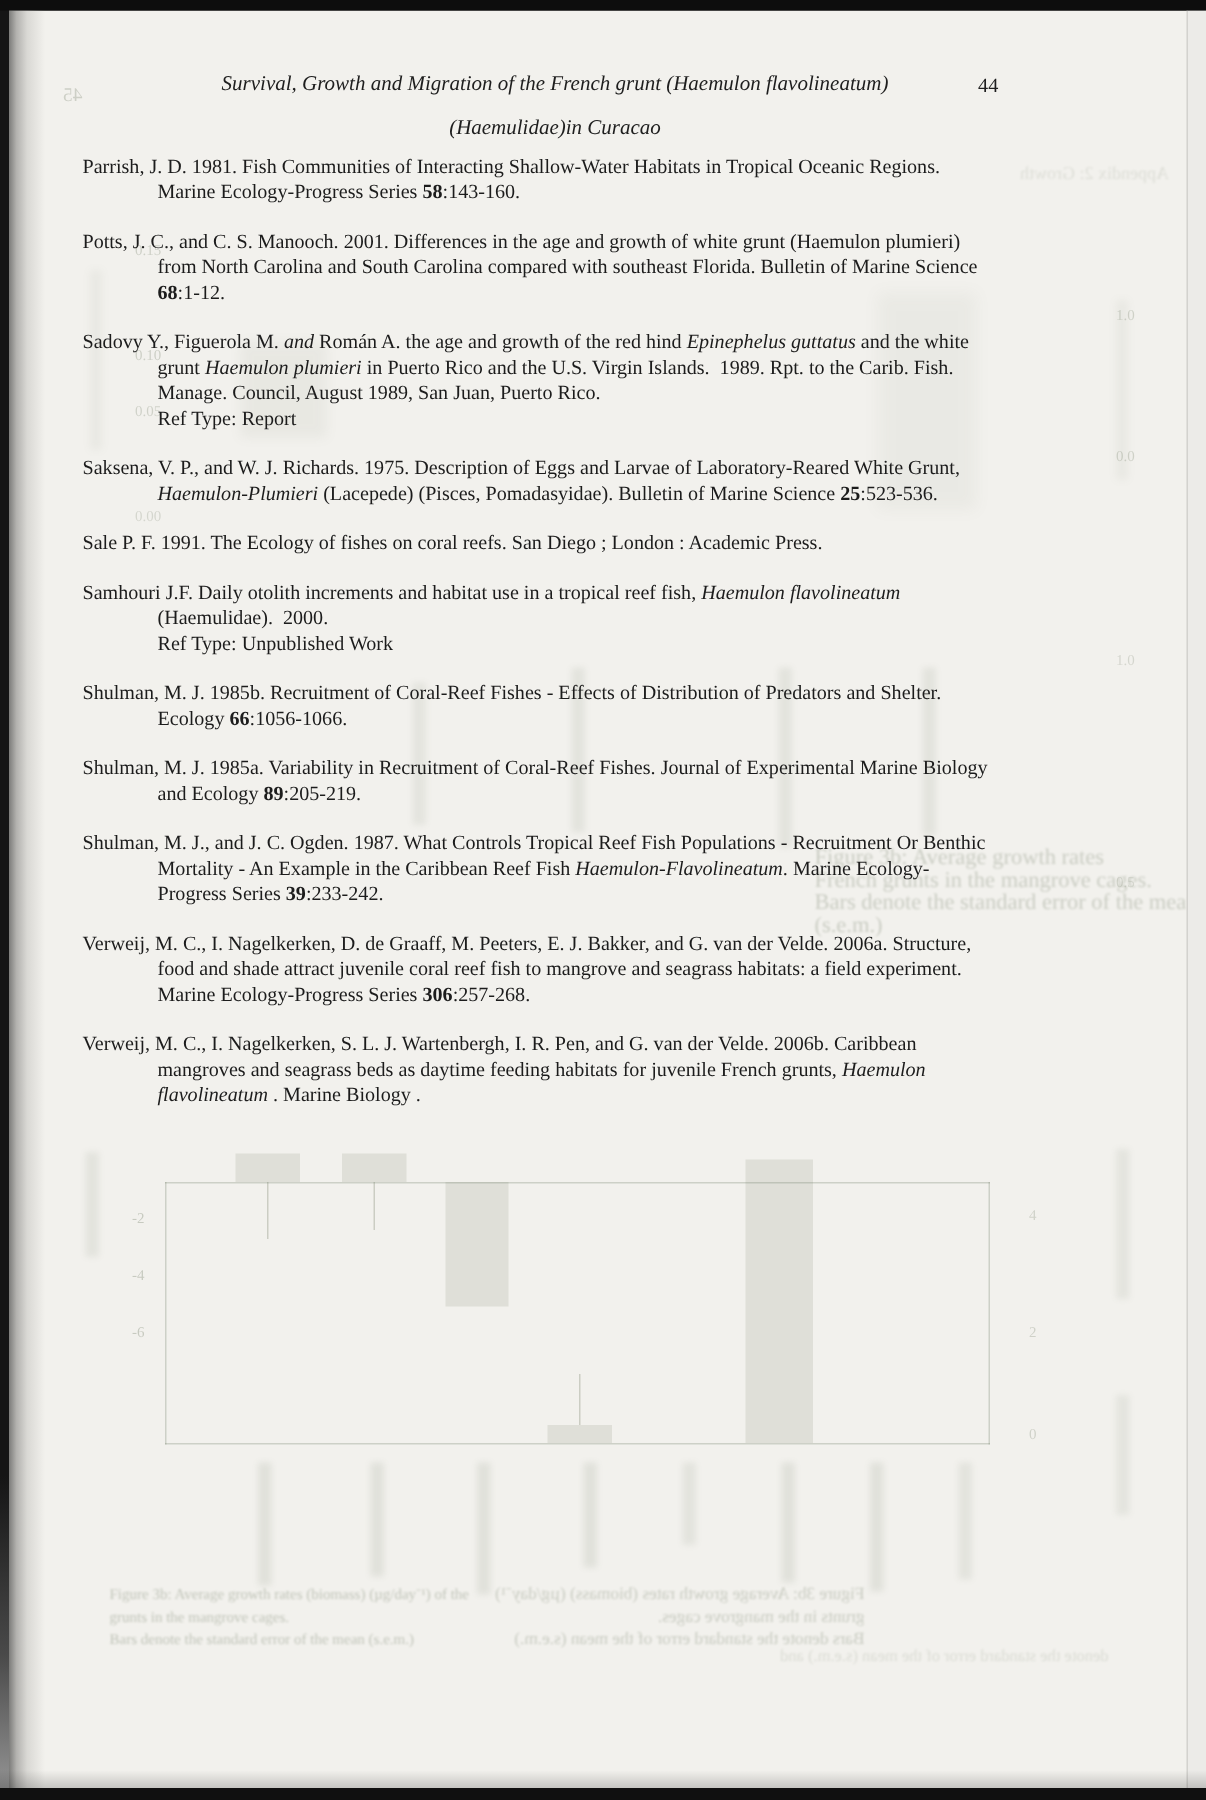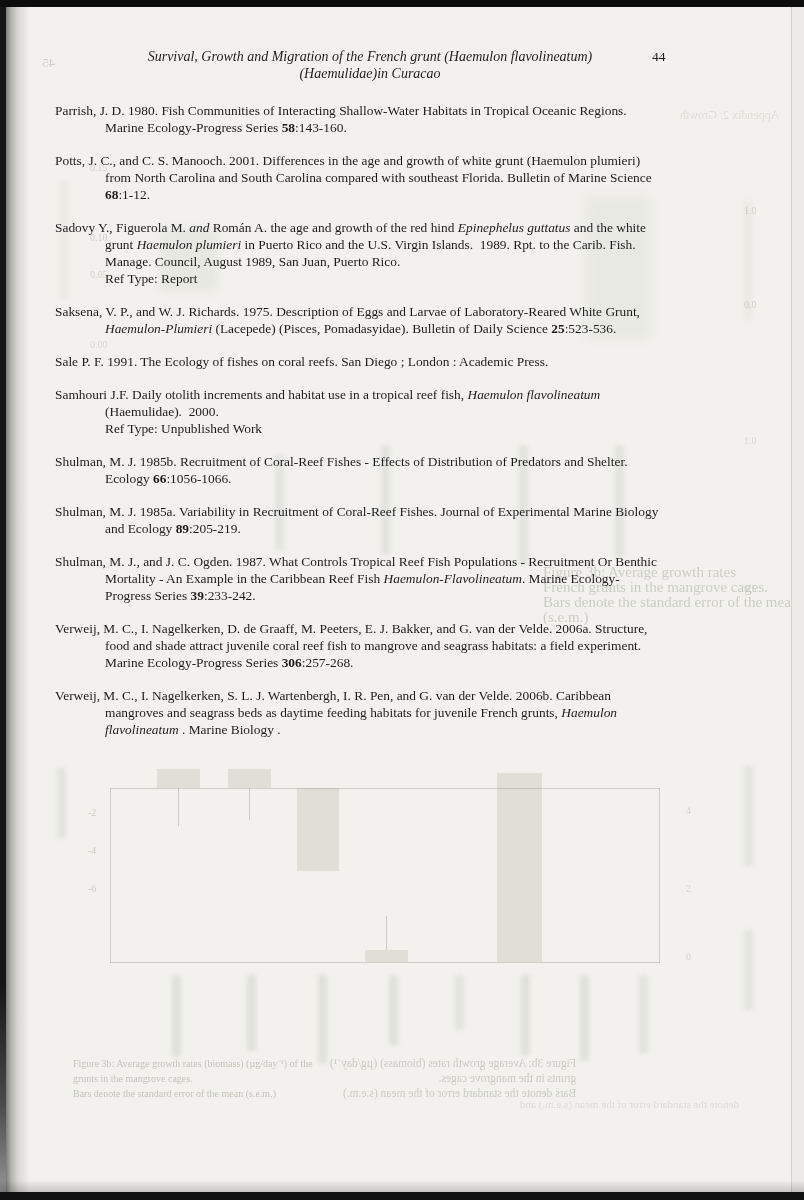--- a/index.html
+++ b/index.html
@@ -40,21 +40,21 @@
   .g-cap{position:absolute;color:#6f7a63;filter:blur(0.6px);line-height:15px;}
   .g-cap.mirror{transform:scaleX(-1);}
   .g-rect{position:absolute;background:#6f7a63;}
 
   
   .content{position:absolute;left:0;top:0;width:680px;height:1200px;color:#222;}
   .header{
     position:absolute;left:55px;top:48px;width:630px;text-align:center;
     font-style:italic;font-size:14px;line-height:17px;color:#1e1e1e;
   }
-  .header .h2{}
+  .header .h2{margin-top:12px;}
   .pagenum{position:absolute;left:652px;top:49px;font-size:13.5px;color:#1e1e1e;}
   .refs{position:absolute;left:55px;top:102px;width:690px;font-size:13.4px;line-height:17px;color:#1c1c1c;}
   .ref{margin:0 0 16px 50px;text-indent:-50px;white-space:nowrap;}
   .ref .b{font-weight:bold;}
   .ref .i{font-style:italic;}
 </style>
 </head>
 <body>
 
 <div class="scan"></div>
@@ -129,24 +129,24 @@
     <div class="g-rect" style="left: 744px; top: 200px; width: 8px; height: 120px; opacity: 0.07; filter: blur(3px);"></div>
   </div>
 
 <div class="content">
   <div class="header">
     <div class="h1">Survival, Growth and Migration of the French grunt (Haemulon flavolineatum)</div>
     <div class="h2">(Haemulidae)in Curacao</div>
   </div>
   <div class="pagenum">44</div>
   <div class="refs" id="refs">
-      <p class="ref"><span>Parrish, J. D. 1980. Fish Communities of Interacting Shallow-Water Habitats in Tropical Oceanic Regions.</span><br><span>Marine Ecology-Progress Series </span><span class="b">58</span><span>:143-160.</span></p>
+      <p class="ref"><span>Parrish, J. D. 1981. Fish Communities of Interacting Shallow-Water Habitats in Tropical Oceanic Regions.</span><br><span>Marine Ecology-Progress Series </span><span class="b">58</span><span>:143-160.</span></p>
       <p class="ref"><span>Potts, J. C., and C. S. Manooch. 2001. Differences in the age and growth of white grunt (Haemulon plumieri)</span><br><span>from North Carolina and South Carolina compared with southeast Florida. Bulletin of Marine Science</span><br><span class="b">68</span><span>:1-12.</span></p>
       <p class="ref"><span>Sadovy Y., Figuerola M. </span><span class="i">and</span><span> Román A. the age and growth of the red hind </span><span class="i">Epinephelus guttatus</span><span> and the white</span><br><span>grunt </span><span class="i">Haemulon plumieri</span><span> in Puerto Rico and the U.S. Virgin Islands.&nbsp; 1989. Rpt. to the Carib. Fish.</span><br><span>Manage. Council, August 1989, San Juan, Puerto Rico.</span><br><span>Ref Type: Report</span></p>
-      <p class="ref"><span>Saksena, V. P., and W. J. Richards. 1975. Description of Eggs and Larvae of Laboratory-Reared White Grunt,</span><br><span class="i">Haemulon-Plumieri</span><span> (Lacepede) (Pisces, Pomadasyidae). Bulletin of Daily Science </span><span class="b">25</span><span>:523-536.</span></p>
+      <p class="ref"><span>Saksena, V. P., and W. J. Richards. 1975. Description of Eggs and Larvae of Laboratory-Reared White Grunt,</span><br><span class="i">Haemulon-Plumieri</span><span> (Lacepede) (Pisces, Pomadasyidae). Bulletin of Marine Science </span><span class="b">25</span><span>:523-536.</span></p>
       <p class="ref"><span>Sale P. F. 1991. The Ecology of fishes on coral reefs. San Diego ; London : Academic Press.</span></p>
       <p class="ref"><span>Samhouri J.F. Daily otolith increments and habitat use in a tropical reef fish, </span><span class="i">Haemulon flavolineatum</span><br><span>(Haemulidae).&nbsp; 2000.</span><br><span>Ref Type: Unpublished Work</span></p>
       <p class="ref"><span>Shulman, M. J. 1985b. Recruitment of Coral-Reef Fishes - Effects of Distribution of Predators and Shelter.</span><br><span>Ecology </span><span class="b">66</span><span>:1056-1066.</span></p>
       <p class="ref"><span>Shulman, M. J. 1985a. Variability in Recruitment of Coral-Reef Fishes. Journal of Experimental Marine Biology</span><br><span>and Ecology </span><span class="b">89</span><span>:205-219.</span></p>
       <p class="ref"><span>Shulman, M. J., and J. C. Ogden. 1987. What Controls Tropical Reef Fish Populations - Recruitment Or Benthic</span><br><span>Mortality - An Example in the Caribbean Reef Fish </span><span class="i">Haemulon-Flavolineatum</span><span>. Marine Ecology-</span><br><span>Progress Series </span><span class="b">39</span><span>:233-242.</span></p>
       <p class="ref"><span>Verweij, M. C., I. Nagelkerken, D. de Graaff, M. Peeters, E. J. Bakker, and G. van der Velde. 2006a. Structure,</span><br><span>food and shade attract juvenile coral reef fish to mangrove and seagrass habitats: a field experiment.</span><br><span>Marine Ecology-Progress Series </span><span class="b">306</span><span>:257-268.</span></p>
       <p class="ref"><span>Verweij, M. C., I. Nagelkerken, S. L. J. Wartenbergh, I. R. Pen, and G. van der Velde. 2006b. Caribbean</span><br><span>mangroves and seagrass beds as daytime feeding habitats for juvenile French grunts, </span><span class="i">Haemulon</span><br><span class="i">flavolineatum</span><span> . Marine Biology .</span></p>
     </div>
 </div>
 

